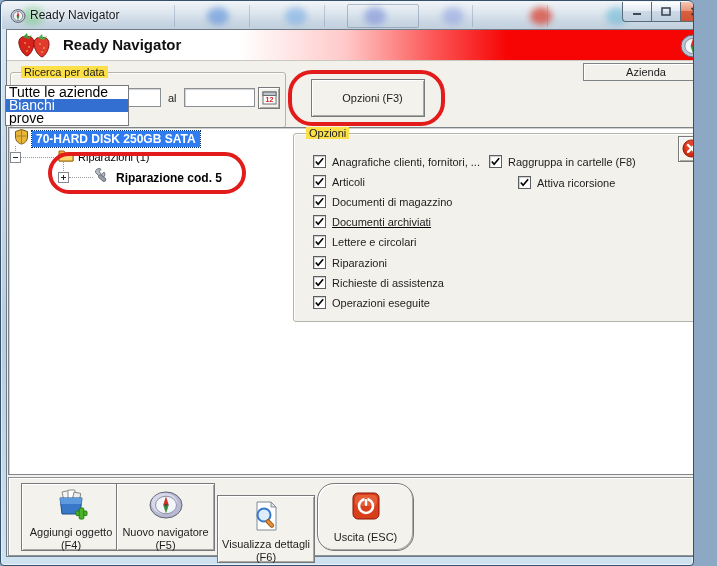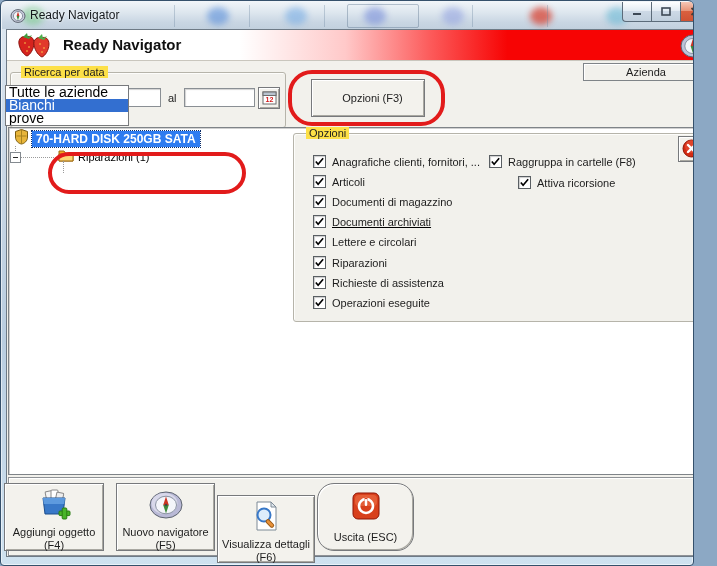--- a/index.html
+++ b/index.html
@@ -214,20 +214,32 @@
     <span style="margin-right:4px;">
       <svg width="16" height="14" viewBox="0 0 16 14">
         <path d="M1 3 L6 3 L7.5 5 L15 5 L15 13 L1 13 Z" fill="#f5a623" stroke="#a06a10"></path>
         <path d="M1 6 L15 6 L15 13 L1 13 Z" fill="#fcd575" stroke="#a06a10"></path>
       </svg>
     </span>
     <span class="tree-lbl">Riparazioni (1)</span>
   </div>
 
   <div class="vdotline" style="left:62px;top:160px;height:12px;z-index:10;"></div>
+  <div class="tree-row" style="left:57px;top:166px;z-index:10;">
+    <span class="expander plus"></span>
+    <span class="dotline" style="width:24px;"></span>
+    <span style="margin-right:6px;">
+      <svg width="17" height="17" viewBox="0 0 17 17">
+        <path d="M3 3 a4 4 0 0 1 5.5 0.5 l-1.5 2.5 2.5 2.5 2.5-1.5 a4 4 0 0 1 0.5 5.5 L3 3 Z" fill="none"></path>
+        <path d="M2.5 5.5 A3.5 3.5 0 0 1 8 2.2 L6 4.8 L8.5 7.2 L11.2 5.2 A3.5 3.5 0 0 1 8 10.8 L5 8 Z" fill="#b6bcc4" stroke="#6e747c"></path>
+        <rect x="7.2" y="7.2" width="8" height="3.4" rx="1.4" transform="rotate(40 7.2 7.2)" fill="#9aa1ab" stroke="#6e747c"></rect>
+      </svg>
+    </span>
+    <span class="tree-lbl bold">Riparazione cod. 5</span>
+  </div>
   <div class="annotation" style="left:47px;top:151px;width:198px;height:42px;"></div>
 
   <div class="groupbox" style="left:292px;top:132px;width:415px;height:189px;z-index:5;">
     <span class="legend" style="left:12px;">Opzioni</span>
   </div>
 
   <div class="btn3d redclose">
     <span>
       <svg width="19" height="19" viewBox="0 0 19 19">
         <circle cx="9.5" cy="9.5" r="8.5" fill="#d42a12" stroke="#8f1505"></circle>
@@ -314,21 +326,21 @@
     <span class="cbbox">
         <svg width="11" height="11" viewBox="0 0 12 12">
           <polyline points="2,6 4.5,9 10,2.5" fill="none" stroke="#000" stroke-width="1.8"></polyline>
         </svg>
       </span>
     <span class="cblbl">Attiva ricorsione</span>
   </div>
 
   <div class="toolbar"></div>
 
-  <div class="toolbtn" style="left:3px;width:100px;">
+  <div class="toolbtn" style="left:20px;width:100px;">
     <span>
       <svg width="36" height="34" viewBox="0 0 36 34">
         <rect x="9" y="4" width="7" height="9" rx="1" transform="rotate(-12 9 4)" fill="#f4f4f4" stroke="#8a8a8a"></rect>
         <rect x="15" y="2" width="7" height="10" rx="1" fill="#ffffff" stroke="#8a8a8a"></rect>
         <rect x="21" y="4" width="7" height="9" rx="1" transform="rotate(12 21 4)" fill="#ededed" stroke="#8a8a8a"></rect>
         <path d="M7 10 L29 10 L27 26 L9 26 Z" fill="#3878c8" stroke="#1d4e8c"></path>
         <path d="M7 10 L29 10 L28.3 16 L7.7 16 Z" fill="#5d9ade"></path>
         <g>
           <rect x="23" y="17" width="11" height="4.6" rx="1" fill="#49b428" stroke="#2a7c12" transform="translate(0,6)"></rect>
           <rect x="26.2" y="14" width="4.6" height="11" rx="1" fill="#49b428" stroke="#2a7c12" transform="translate(0,6)"></rect>

